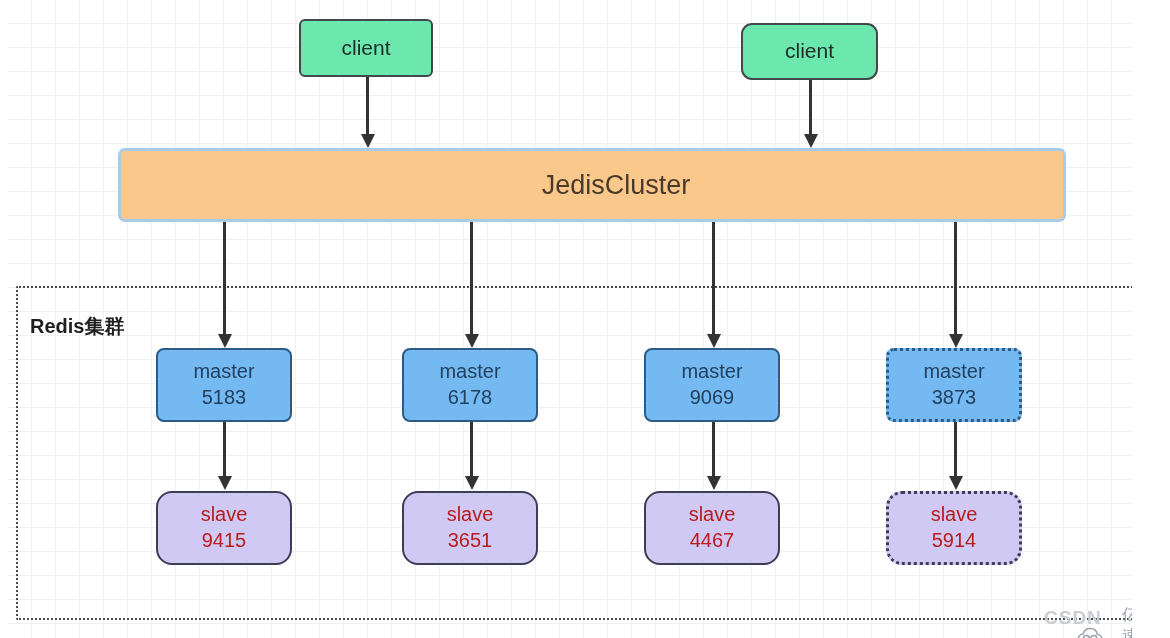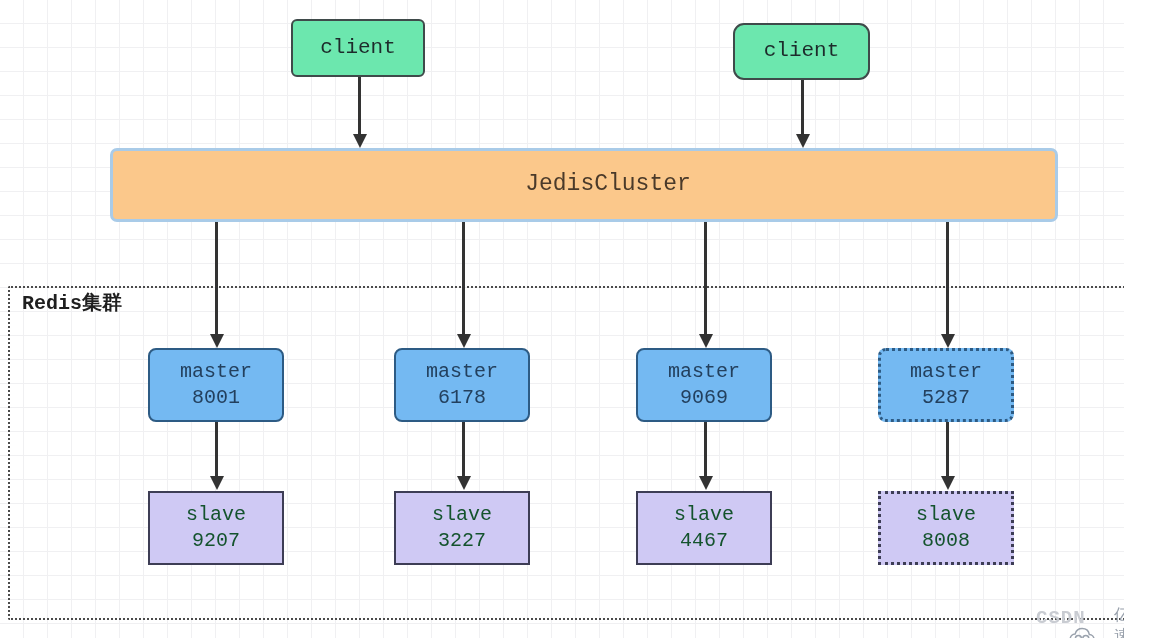--- a/index.html
+++ b/index.html
@@ -13,21 +13,22 @@
     height: 638px;
     overflow: hidden;
     background-color: #ffffff;
     background-image:
       linear-gradient(to right, #f0f0f2 1px, transparent 1px),
       linear-gradient(to bottom, #f0f0f2 1px, transparent 1px),
       linear-gradient(to right, #e3e3e8 1px, transparent 1px),
       linear-gradient(to bottom, #e3e3e8 1px, transparent 1px);
     background-size: 24px 24px, 24px 24px, 120px 120px, 120px 120px;
     background-position: -1px -1px, -1px -1px, -1px -1px, -1px -1px;
-    font-family: Liberation Mono, monospace;
+    font-family: Liberation Sans, sans-serif;
+    margin-left: 8px;
   }
 
   .node {
     position: absolute;
     box-sizing: border-box;
     display: flex;
     flex-direction: column;
     align-items: center;
     justify-content: center;
     text-align: center;
@@ -43,21 +44,21 @@
     font-size: 21px;
   }
   .client-box.rounded-more { border-radius: 11px; }
 
   
   .cluster-bar {
     background: #FBC88B;
     border: 3px solid #A9CBE8;
     border-radius: 7px;
     color: #4a3a2a;
-    font-size: 23px;
+    font-size: 27px;
     padding-left: 48px;
   }
 
   
   .group-box {
     position: absolute;
     box-sizing: border-box;
     border: 2px dotted #4b4b4b;
     border-radius: 2px;
     background: transparent;
@@ -74,22 +75,22 @@
   .master-box {
     background: #74B9F2;
     border: 2.5px solid #2D5B84;
     border-radius: 8px;
     color: #23405E;
     font-size: 20px;
   }
   .slave-box {
     background: #CFC9F4;
     border: 2.5px solid #3D3D55;
-    border-radius: 0;
-    color: #14532d;
+    border-radius: 16px;
+    color: #b91c1c;
     font-size: 20px;
   }
   .dotted-edge { border-style: dotted; border-width: 3px; }
 
   .node-line2 { display: block; }
 
   
   .arrow {
     position: absolute;
     pointer-events: none;
@@ -152,57 +153,57 @@
   <div class="arrow" style="left:801px; top:80px; height:68px;">
     <div class="arrow-stem" style="height:55px;"></div>
     <div class="arrow-head" style="top:54px;"></div>
   </div>
 
   <div class="node cluster-bar" style="left:110px; top:148px; width:948px; height:74px;">
     <span>JedisCluster</span>
   </div>
 
   <div class="group-box" style="left:8px; top:286px; width:1140px; height:334px;"></div>
-  <div class="group-label" style="left:22px; top:289px;">Redis集群</div>
+  <div class="group-label" style="left:22px; top:313px;">Redis集群</div>
 
   <div class="arrow" style="left:215px; top:222px;">
     <div class="arrow-stem" style="height:113px;"></div>
     <div class="arrow-head" style="top:112px;"></div>
   </div>
   <div class="arrow" style="left:462px; top:222px;">
     <div class="arrow-stem" style="height:113px;"></div>
     <div class="arrow-head" style="top:112px;"></div>
   </div>
   <div class="arrow" style="left:704px; top:222px;">
     <div class="arrow-stem" style="height:113px;"></div>
     <div class="arrow-head" style="top:112px;"></div>
   </div>
   <div class="arrow" style="left:946px; top:222px;">
     <div class="arrow-stem" style="height:113px;"></div>
     <div class="arrow-head" style="top:112px;"></div>
   </div>
 
   <div class="node master-box" style="left:148px; top:348px; width:136px; height:74px;">
     <span>master</span>
-    <span class="node-line2">8001</span>
+    <span class="node-line2">5183</span>
   </div>
 
   <div class="node master-box" style="left:394px; top:348px; width:136px; height:74px;">
     <span>master</span>
     <span class="node-line2">6178</span>
   </div>
 
   <div class="node master-box" style="left:636px; top:348px; width:136px; height:74px;">
     <span>master</span>
     <span class="node-line2">9069</span>
   </div>
 
   <div class="node master-box dotted-edge" style="left:878px; top:348px; width:136px; height:74px;">
     <span>master</span>
-    <span class="node-line2">5287</span>
+    <span class="node-line2">3873</span>
   </div>
 
   <div class="arrow" style="left:215px; top:422px;">
     <div class="arrow-stem" style="height:55px;"></div>
     <div class="arrow-head" style="top:54px;"></div>
   </div>
   <div class="arrow" style="left:462px; top:422px;">
     <div class="arrow-stem" style="height:55px;"></div>
     <div class="arrow-head" style="top:54px;"></div>
   </div>
@@ -210,36 +211,36 @@
     <div class="arrow-stem" style="height:55px;"></div>
     <div class="arrow-head" style="top:54px;"></div>
   </div>
   <div class="arrow" style="left:946px; top:422px;">
     <div class="arrow-stem" style="height:55px;"></div>
     <div class="arrow-head" style="top:54px;"></div>
   </div>
 
   <div class="node slave-box" style="left:148px; top:491px; width:136px; height:74px;">
     <span>slave</span>
-    <span class="node-line2">9207</span>
+    <span class="node-line2">9415</span>
   </div>
 
   <div class="node slave-box" style="left:394px; top:491px; width:136px; height:74px;">
     <span>slave</span>
-    <span class="node-line2">3227</span>
+    <span class="node-line2">3651</span>
   </div>
 
   <div class="node slave-box" style="left:636px; top:491px; width:136px; height:74px;">
     <span>slave</span>
     <span class="node-line2">4467</span>
   </div>
 
   <div class="node slave-box dotted-edge" style="left:878px; top:491px; width:136px; height:74px;">
     <span>slave</span>
-    <span class="node-line2">8008</span>
+    <span class="node-line2">5914</span>
   </div>
 
   <div class="wm-csdn" style="left:1036px; top:607px;">CSDN</div>
 
   <div class="wm-brand" style="left:1068px; top:605px;">
     <span>
       <svg width="28" height="20" viewBox="0 0 28 20" aria-hidden="true">
         <path d="M7.2 17.2h13.6c3.0 0 5.2-2.2 5.2-4.9 0-2.6-2.0-4.7-4.7-4.9-0.7-3.4-3.6-5.8-7.1-5.8-3.4 0-6.2 2.2-7.0 5.3-2.9 0.2-5.0 2.4-5.0 5.2 0 2.8 2.2 5.1 5.0 5.1z" fill="none" stroke="#9aa2ad" stroke-width="1.5"></path>
         <circle cx="10.4" cy="11.6" r="3.0" fill="none" stroke="#9aa2ad" stroke-width="1.5"></circle>
         <circle cx="17.8" cy="11.6" r="3.0" fill="none" stroke="#9aa2ad" stroke-width="1.5"></circle>

